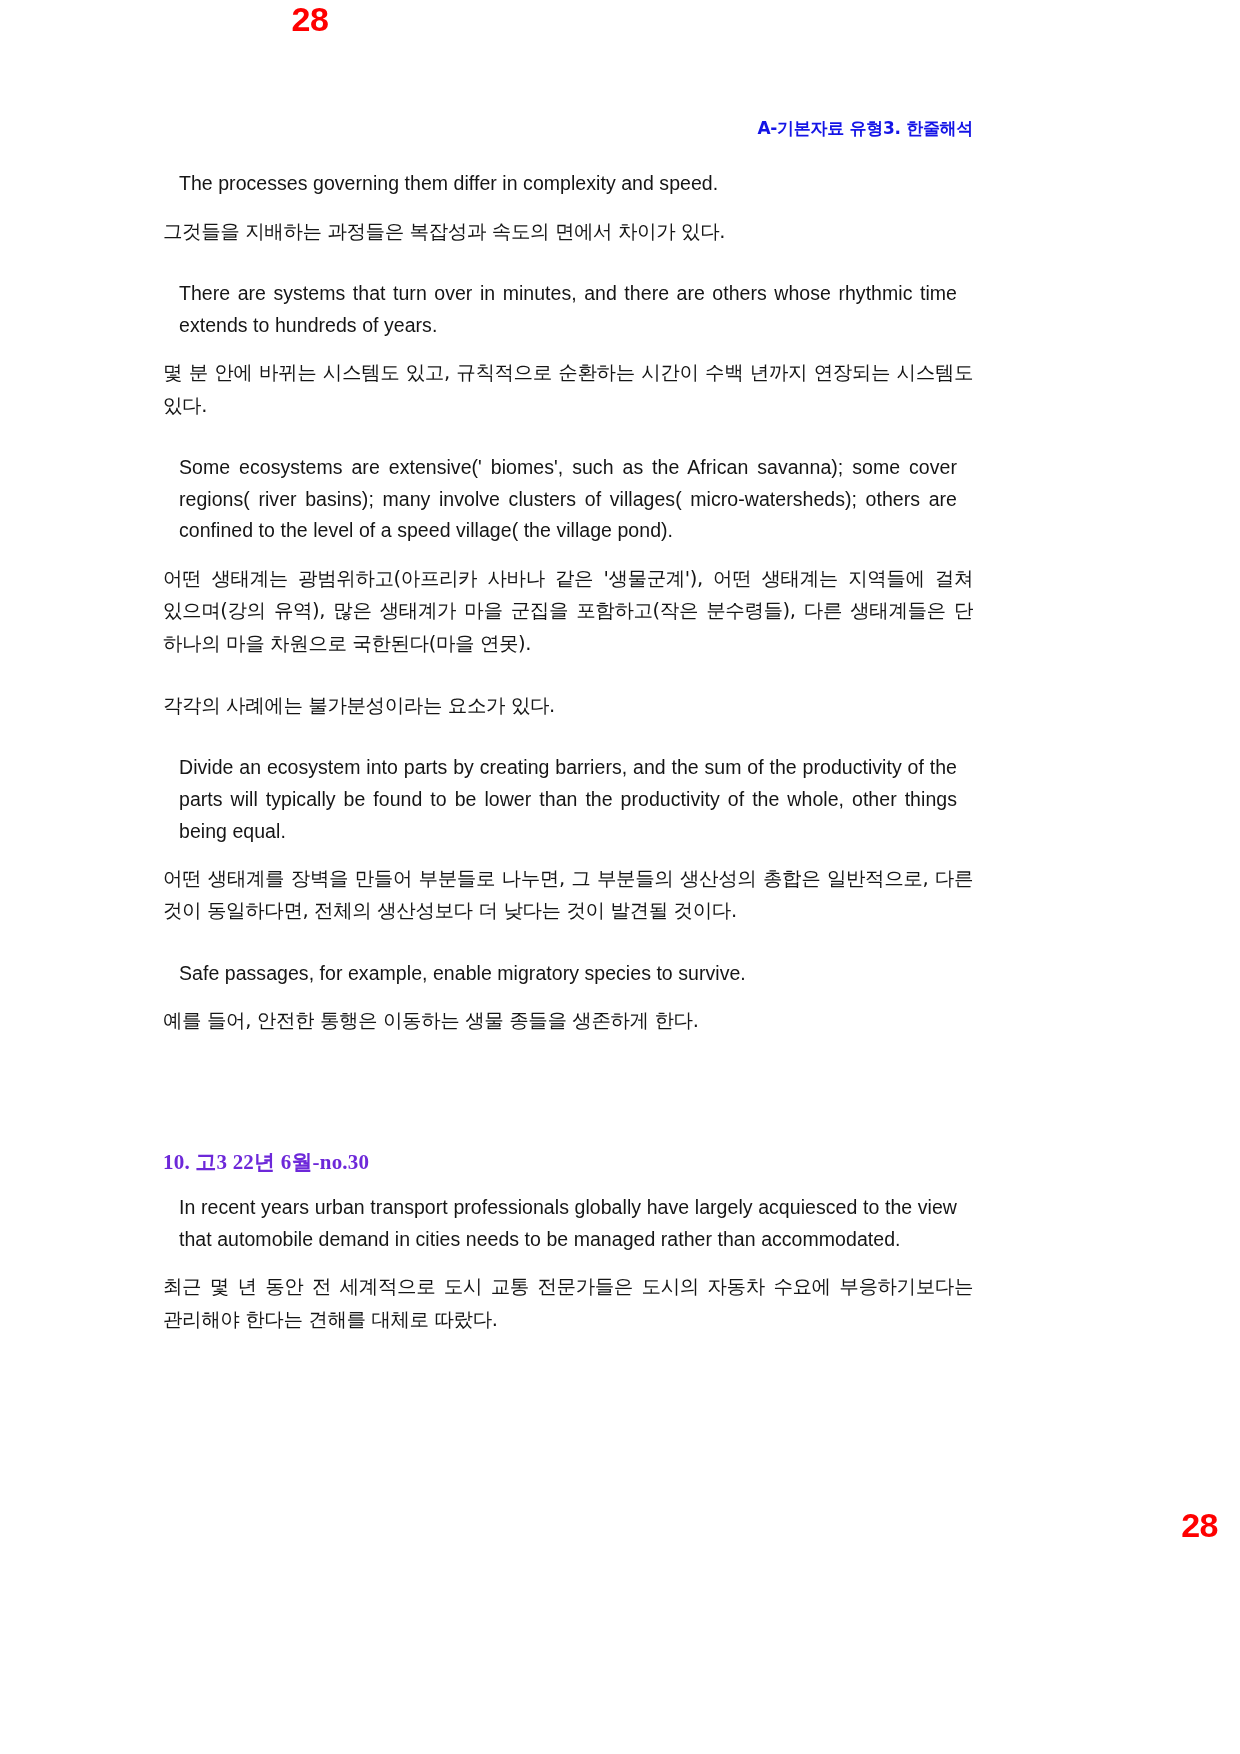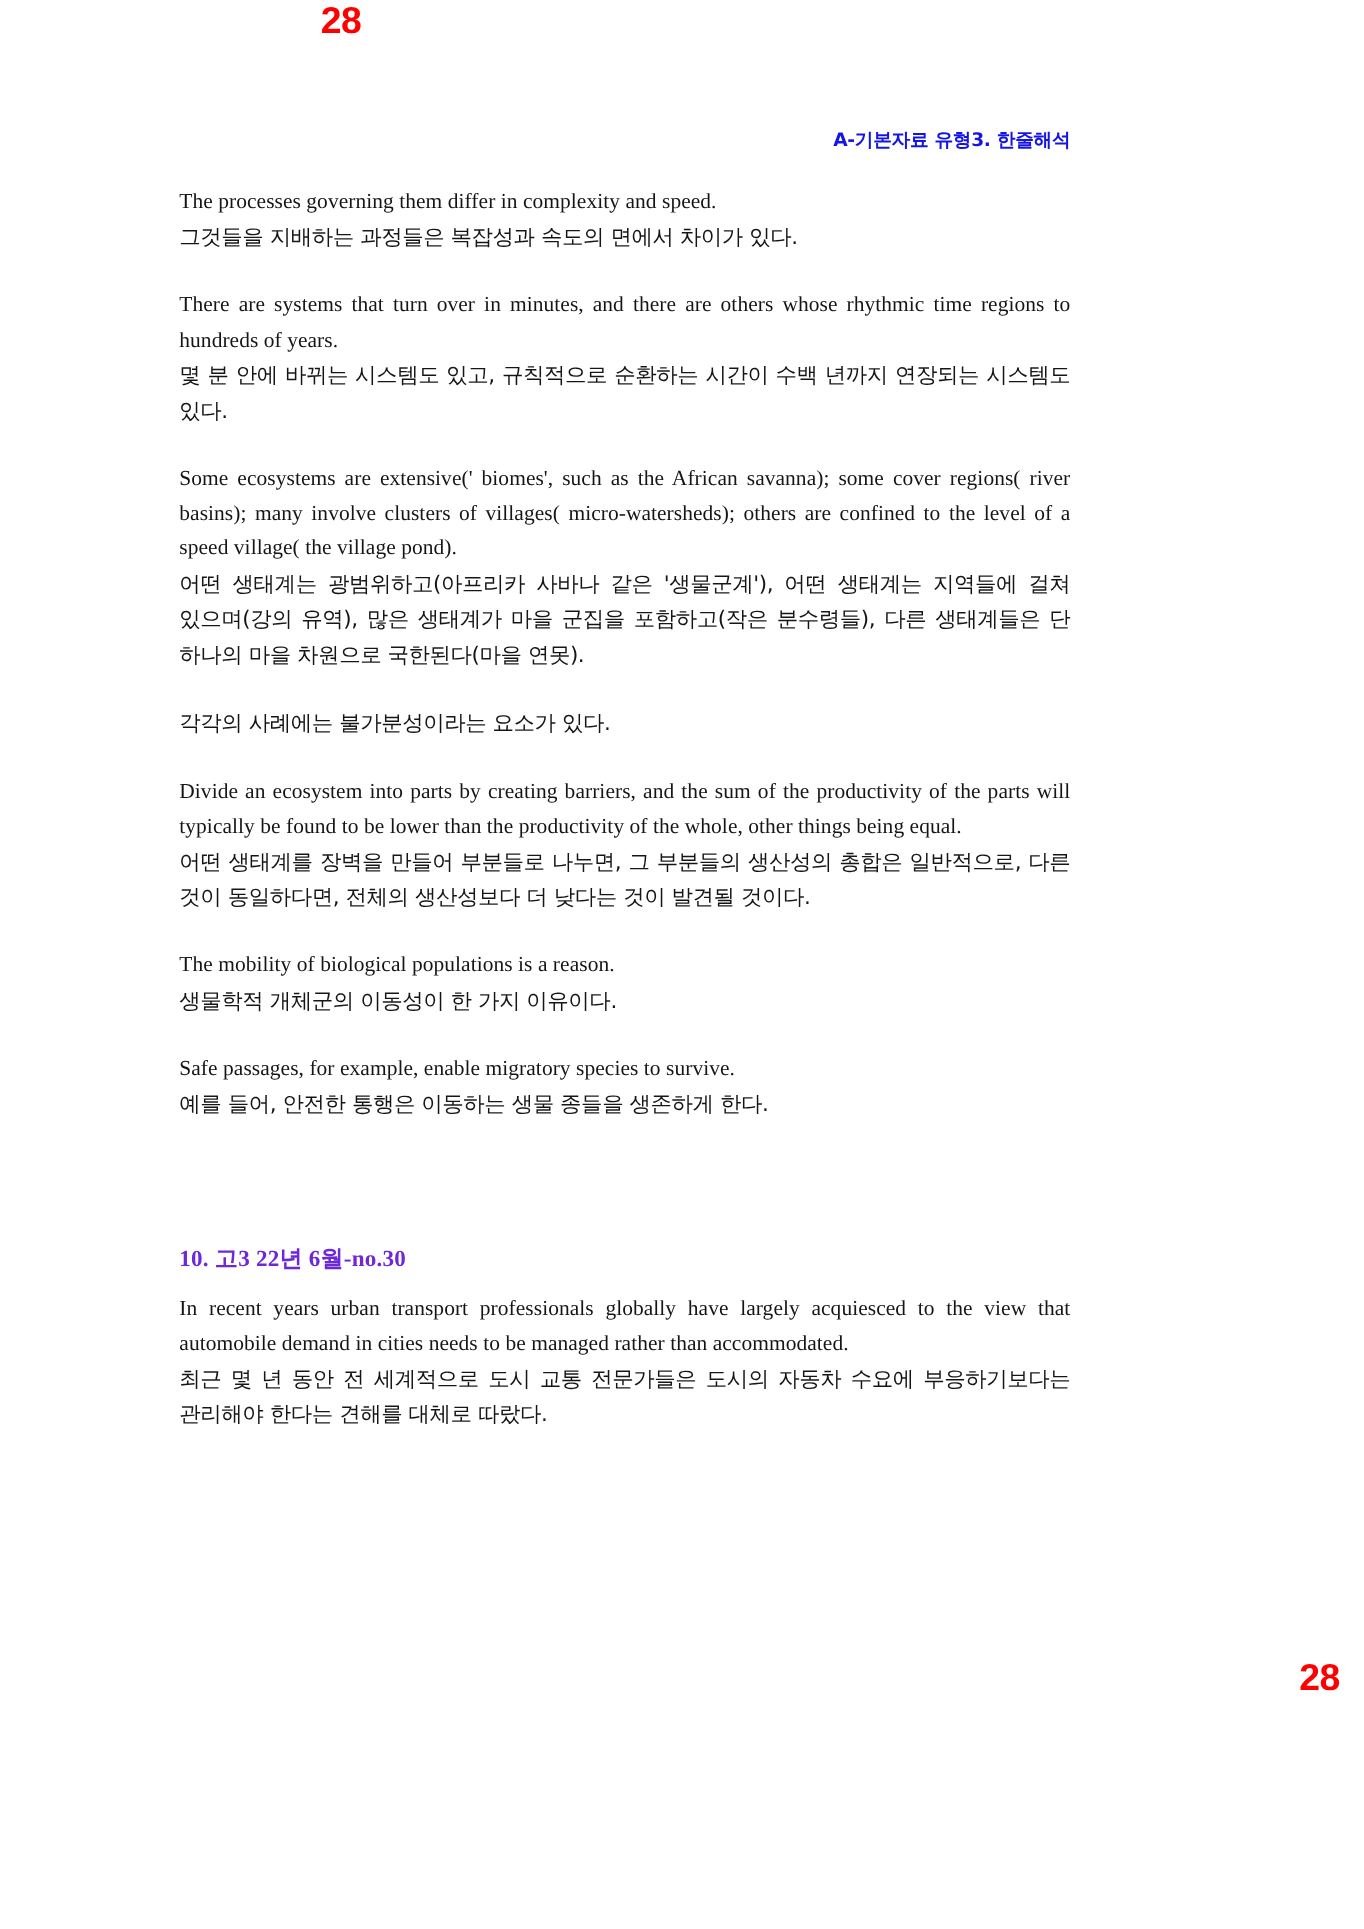--- a/index.html
+++ b/index.html
@@ -56,27 +56,27 @@
     font-family: "DejaVu Sans", "Liberation Sans", sans-serif;
     font-size: 17px;
     font-weight: 700;
     letter-spacing: -0.3px;
     margin: 0 0 30px 0;
     line-height: 1.2;
   }
 
   
   .en {
-    font-family: Liberation Serif, serif;
+    font-family: Liberation Sans, sans-serif;
     font-size: 19.5px;
     line-height: 1.62;
     color: #151515;
     text-align: justify;
     text-justify: inter-word;
-    margin: 0;
+    margin: 16px;
     letter-spacing: 0.05px;
   }
   
   .ko {
     font-family: "DejaVu Sans", "Liberation Sans", sans-serif;
     font-size: 19.5px;
     line-height: 1.66;
     color: #151515;
     text-align: justify;
     text-justify: inter-word;
@@ -125,42 +125,38 @@
 
     <div class="doc-header">A-기본자료 유형3. 한줄해석</div>
 
 
     <div class="block">
       <p class="en">The processes governing them differ in complexity and speed.</p>
       <p class="ko">그것들을 지배하는 과정들은 복잡성과 속도의 면에서 차이가 있다.</p>
     </div>
 
     <div class="block">
-      <p class="en">There are systems that turn over in minutes, and there are others whose rhythmic time regions to hundreds of years.</p>
+      <p class="en">There are systems that turn over in minutes, and there are others whose rhythmic time extends to hundreds of years.</p>
       <p class="ko">몇 분 안에 바뀌는 시스템도 있고, 규칙적으로 순환하는 시간이 수백 년까지 연장되는 시스템도 있다.</p>
     </div>
 
     <div class="block">
       <p class="en">Some ecosystems are extensive(' biomes', such as the African savanna); some cover regions( river basins); many involve clusters of villages( micro-watersheds); others are confined to the level of a speed village( the village pond).</p>
       <p class="ko">어떤 생태계는 광범위하고(아프리카 사바나 같은 '생물군계'), 어떤 생태계는 지역들에 걸쳐 있으며(강의 유역), 많은 생태계가 마을 군집을 포함하고(작은 분수령들), 다른 생태계들은 단 하나의 마을 차원으로 국한된다(마을 연못).</p>
     </div>
 
     <div class="block">
       <p class="ko">각각의 사례에는 불가분성이라는 요소가 있다.</p>
     </div>
 
     <div class="block">
       <p class="en">Divide an ecosystem into parts by creating barriers, and the sum of the productivity of the parts will typically be found to be lower than the productivity of the whole, other things being equal.</p>
       <p class="ko">어떤 생태계를 장벽을 만들어 부분들로 나누면, 그 부분들의 생산성의 총합은 일반적으로, 다른 것이 동일하다면, 전체의 생산성보다 더 낮다는 것이 발견될 것이다.</p>
     </div>
 
-    <div class="block">
-      <p class="en">The mobility of biological populations is a reason.</p>
-      <p class="ko">생물학적 개체군의 이동성이 한 가지 이유이다.</p>
-    </div>
 
     <div class="block">
       <p class="en">Safe passages, for example, enable migratory species to survive.</p>
       <p class="ko">예를 들어, 안전한 통행은 이동하는 생물 종들을 생존하게 한다.</p>
     </div>
 
     <div class="gap-large"></div>
 
     <h2 class="section-title">10. 고3 22년 6월-no.30</h2>
 

